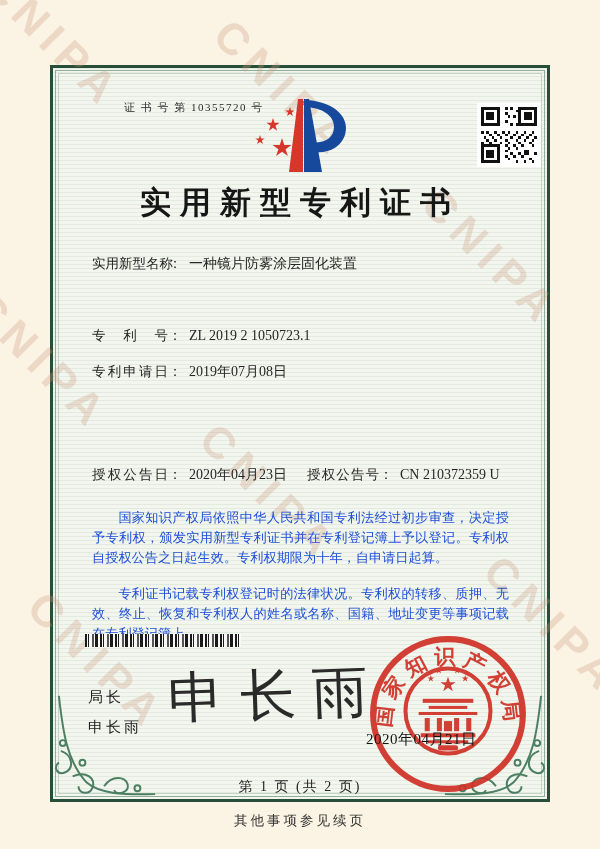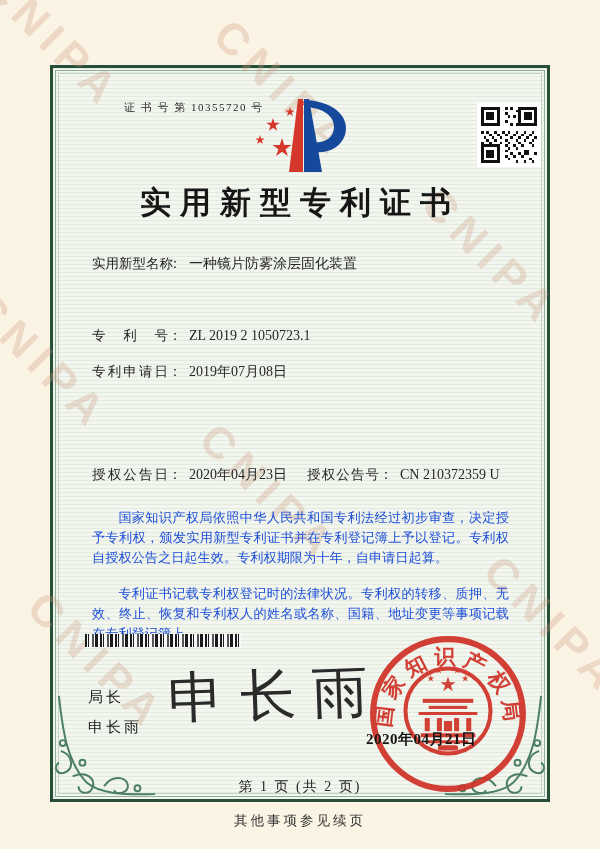--- a/index.html
+++ b/index.html
@@ -72,21 +72,21 @@
   
   .director-title{left:88px;top:688px;font-size:15px;letter-spacing:3px;color:#1c1c1c;}
   .director-name{left:88px;top:718px;font-size:15px;letter-spacing:3px;color:#1c1c1c;}
   .signature{
     left:168px;top:658px;font-size:56px;letter-spacing:16px;color:#2a2a2a;
     transform:rotate(-2deg);font-family:"DejaVu Serif","Liberation Serif",serif;
   }
   
   .seal{left:364px;top:634px;width:168px;height:162px;}
   .seal svg{width:100%;height:100%;opacity:0.93;}
-  .seal-date{left:366px;top:730px;font-size:15px;font-weight:700;letter-spacing:0.5px;color:#141414;white-space:nowrap;}
+  .seal-date{left:366px;top:730px;font-size:15px;font-weight:400;letter-spacing:0.5px;color:#141414;white-space:nowrap;}
   
   .ornament{width:108px;height:108px;}
   .ornament svg{width:100%;height:100%;}
   .orn-left{left:53px;top:692px;}
   .orn-right{left:439px;top:692px;transform:scaleX(-1);}
   
   .page-info{left:50px;top:778px;width:500px;text-align:center;font-size:14px;letter-spacing:2px;color:#222;}
   .continuation{left:0;top:812px;width:600px;text-align:center;font-size:13.5px;letter-spacing:3px;color:#333;}
 </style>
 </head>

